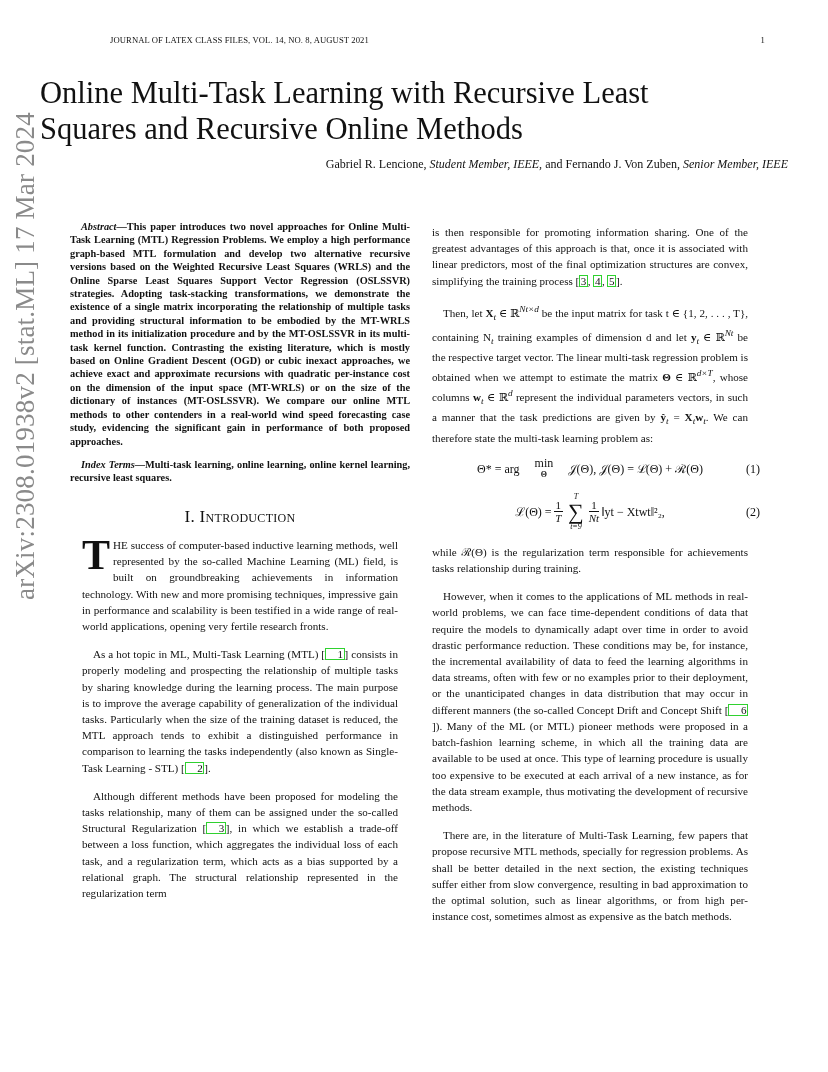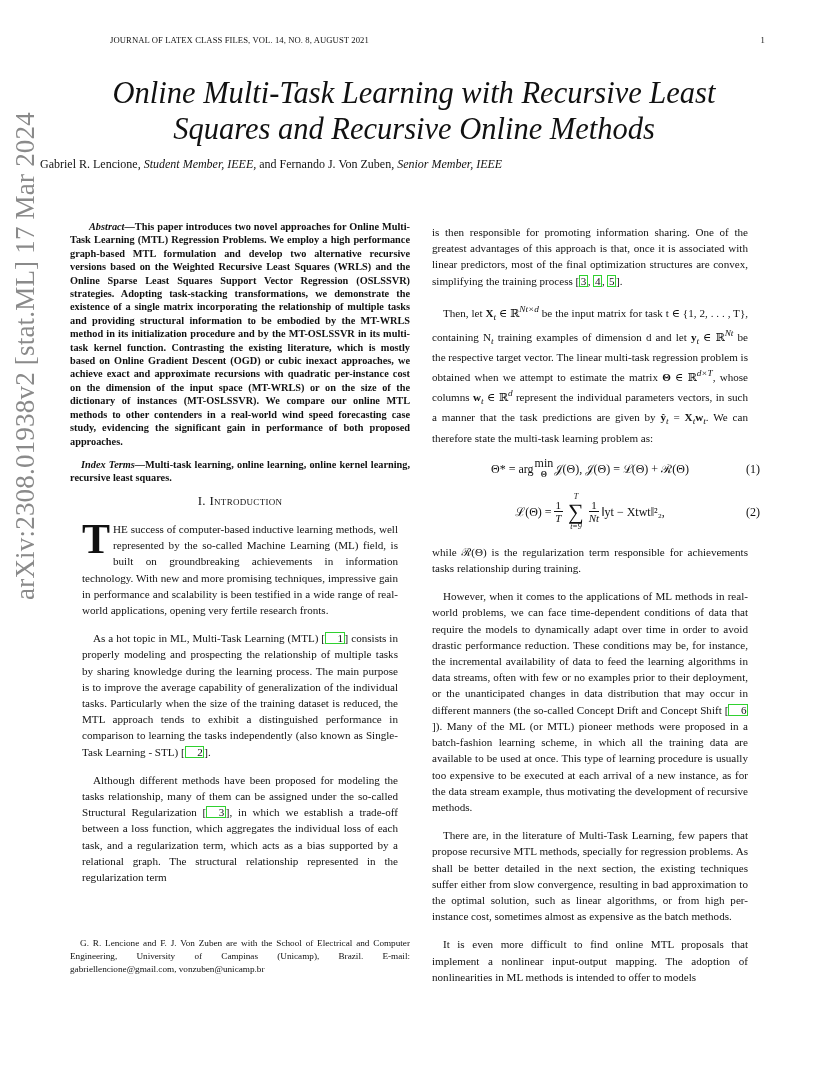--- a/index.html
+++ b/index.html
@@ -1,43 +1,43 @@
 <!DOCTYPE html>
 <html><head>
 <meta charset="utf-8">
 <style>
   html, body { margin: 0; padding: 0; background: #ffffff; }
   body { width: 828px; height: 1072px; position: relative; overflow: hidden; color: #111; font-family: "Liberation Serif", "DejaVu Serif", serif; }
   .running-head { position: absolute; top: 35px; left: 63px; right: 63px; font-size: 8.6px; letter-spacing: 0.1px; display: flex; justify-content: space-between; margin-left: 47px; }
-  .title { position: absolute; top: 75px; left: 40px; right: 40px; text-align: center; font-size: 30.5px; line-height: 36px; font-weight: normal; margin: 0; font-style: italic; }
-  .authors { position: absolute; top: 157px; left: 40px; right: 40px; text-align: left; font-size: 12px; }
+  .title { position: absolute; top: 75px; left: 40px; right: 40px; text-align: left; font-size: 30.5px; line-height: 36px; font-weight: normal; margin: 0; }
+  .authors { position: absolute; top: 157px; left: 40px; right: 40px; text-align: right; font-size: 12px; }
   .authors i { font-style: italic; }
   .arxiv-stamp { position: absolute; left: 10px; top: 600px; transform-origin: left top; transform: rotate(-90deg); font-size: 27px; color: #8a8a8a; white-space: nowrap; letter-spacing: 0.2px; }
   .col { position: absolute; font-size: 11.1px; line-height: 16.2px; text-align: justify; }
   .col-left { left: 70px; width: 340px; top: 220px; }
   .col-right { left: 420px; width: 340px; top: 212px; }
   .abstract { font-weight: bold; font-size: 10.3px; line-height: 13.4px; text-align: justify; text-indent: 11px; margin: 0; }
-  .abstract .lead { font-style: italic; margin-left: 8px; }
+  .abstract .lead { font-style: italic; }
   .index-terms { font-weight: bold; font-size: 10.3px; line-height: 13.4px; text-align: justify; text-indent: 11px; margin: 10px 0 8px 0; }
   .index-terms .lead { font-style: italic; }
-  .section-heading { text-align: center; font-size: 13px; margin: 8px 0 4px 0; font-variant: small-caps; letter-spacing: 0.3px; }
+  .section-heading { text-align: center; font-size: 17px; margin: 24px 0 4px 0; font-variant: small-caps; letter-spacing: 0.3px; }
   p.body { margin: 12px; text-indent: 11px; }
   p.body.first { text-indent: 0; }
   .dropcap { float: left; font-size: 42px; line-height: 32px; margin: 2px 3px 0 0; font-weight: bold; }
   .cite { display: inline-block; border: 1px solid #2fd12f; line-height: 10px; padding: 0 0.5px; }
   .footnotes { position: absolute; left: 70px; width: 340px; top: 937px; font-size: 9.2px; line-height: 13px; text-align: justify; border-top: none; }
   .footnotes p { margin: 0; text-indent: 10px; }
   .eq { display: flex; align-items: center; justify-content: center; position: relative; margin: 12px 0 10px 0; font-size: 12px; }
   .eq .eqnum { position: absolute; right: 0; }
   .frac { display: inline-flex; flex-direction: column; align-items: center; vertical-align: middle; font-size: 11px; line-height: 12px; margin: 0 2px; }
   .frac .num { border-bottom: 1px solid #111; padding: 0 2px; }
   .sum { display: inline-flex; flex-direction: column; align-items: center; vertical-align: middle; line-height: 10px; margin: 0 3px; }
   .sum .big { font-size: 22px; line-height: 20px; }
   .sum small { font-size: 8px; font-style: italic; }
-  .argmin { display: inline-flex; flex-direction: column; align-items: center; vertical-align: middle; line-height: 11px; margin: 0 1px; }
+  .argmin { display: inline-flex; flex-direction: column; align-items: center; vertical-align: middle; line-height: 11px; margin: 0 15px; }
   .argmin small { font-size: 8px; font-weight: bold; }
   .mathi { font-style: italic; }
 </style>
 </head>
 <body>
 
 <div class="running-head">
   <span>JOURNAL OF LATEX CLASS FILES, VOL. 14, NO. 8, AUGUST 2021</span>
   <span>1</span>
 </div>
@@ -65,21 +65,20 @@
     <span>I.</span>
     <span>Introduction</span>
   </div>
 
   <p class="body first"><span class="dropcap">T</span><span>HE success of computer-based inductive learning methods, well represented by the so-called Machine Learning (ML) field, is built on groundbreaking achievements in information technology. With new and more promising techniques, impressive gain in performance and scalability is been testified in a wide range of real-world applications, opening very fertile research fronts.</span></p>
   <p class="body"><span>As a hot topic in ML, Multi-Task Learning (MTL) </span>[<a class="cite">1</a>]<span> consists in properly modeling and prospecting the relationship of multiple tasks by sharing knowledge during the learning process. The main purpose is to improve the average capability of generalization of the individual tasks. Particularly when the size of the training dataset is reduced, the MTL approach tends to exhibit a distinguished performance in comparison to learning the tasks independently (also known as Single-Task Learning - STL) </span>[<a class="cite">2</a>]<span>.</span></p>
   <p class="body"><span>Although different methods have been proposed for modeling the tasks relationship, many of them can be assigned under the so-called Structural Regularization </span>[<a class="cite">3</a>]<span>, in which we establish a trade-off between a loss function, which aggregates the individual loss of each task, and a regularization term, which acts as a bias supported by a relational graph. The structural relationship represented in the regularization term</span></p>
 </div>
 
 <div class="footnotes">
-  <p>G. R. Lencione and F. J. Von Zuben are with the School of Electrical and Computer Engineering, University of Campinas (Unicamp), Brazil. E-mail: gabriellencione@gmail.com, vonzuben@unicamp.br</p>
 </div>
 
 <div class="col col-right">
   <p class="body first"><span>is then responsible for promoting information sharing. One of the greatest advantages of this approach is that, once it is associated with linear predictors, most of the final optimization structures are convex, simplifying the training process [</span><a class="cite">3</a>, <a class="cite">4</a>, <a class="cite">5</a><span>].</span></p>
 
   <p class="body"><span>Then, let </span><b>X</b><sub class="mathi">t</sub><span> ∈ ℝ</span><sup class="mathi">Nt×d</sup><span> be the input matrix for task t ∈ {1, 2, . . . , T}, containing N</span><sub class="mathi">t</sub><span> training examples of dimension d and let </span><b>y</b><sub class="mathi">t</sub><span> ∈ ℝ</span><sup class="mathi">Nt</sup><span> be the respective target vector. The linear multi-task regression problem is obtained when we attempt to estimate the matrix </span><b>Θ</b><span> ∈ ℝ</span><sup class="mathi">d×T</sup><span>, whose columns </span><b>w</b><sub class="mathi">t</sub><span> ∈ ℝ</span><sup class="mathi">d</sup><span> represent the individual parameters vectors, in such a manner that the task predictions are given by </span><b>ŷ</b><sub class="mathi">t</sub><span> = </span><b>X</b><sub class="mathi">t</sub><b>w</b><sub class="mathi">t</sub><span>. We can therefore state the multi-task learning problem as:</span></p>
 
   <div class="eq">
     <span>Θ* = arg</span>
     <span class="argmin">
@@ -106,14 +105,13 @@
         <span class="num">1</span>
         <span class="mathi">Nt</span>
       </span>
     <span>‖yt − Xtwt‖²₂,</span>
     <span class="eqnum">(2)</span>
   </div>
 
   <p class="body first">while ℛ(Θ) is the regularization term responsible for achievements tasks relationship during training.</p>
   <p class="body"><span>However, when it comes to the applications of ML methods in real-world problems, we can face time-dependent conditions of data that require the models to dynamically adapt over time in order to avoid drastic performance reduction. These conditions may be, for instance, the incremental availability of data to feed the learning algorithms in data streams, often with few or no examples prior to their deployment, or the unanticipated changes in data distribution that may occur in different manners (the so-called Concept Drift and Concept Shift [</span><a class="cite">6</a><span>]). Many of the ML (or MTL) pioneer methods were proposed in a batch-fashion learning scheme, in which all the training data are available to be used at once. This type of learning procedure is usually too expensive to be executed at each arrival of a new instance, as for the data stream example, thus motivating the development of recursive methods.</span></p>
   <p class="body">There are, in the literature of Multi-Task Learning, few papers that propose recursive MTL methods, specially for regression problems. As shall be better detailed in the next section, the existing techniques suffer either from slow convergence, resulting in bad approximation to the optimal solution, such as linear algorithms, or from high per-instance cost, sometimes almost as expensive as the batch methods.</p>
-  <p class="body">It is even more difficult to find online MTL proposals that implement a nonlinear input-output mapping. The adoption of nonlinearities in ML methods is intended to offer to models</p>
 </div>
 
 </body></html>

